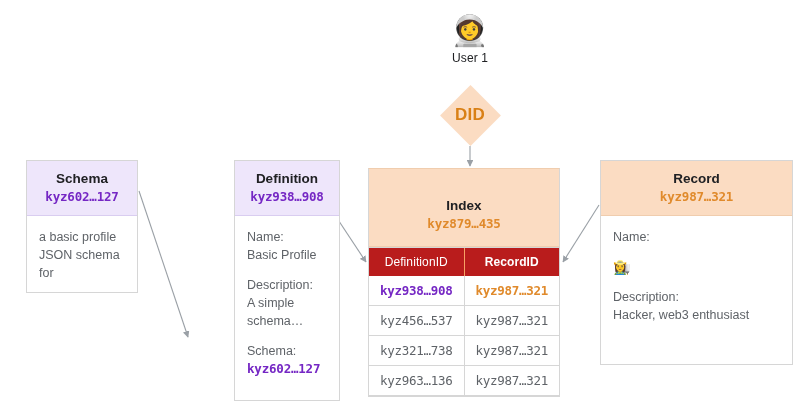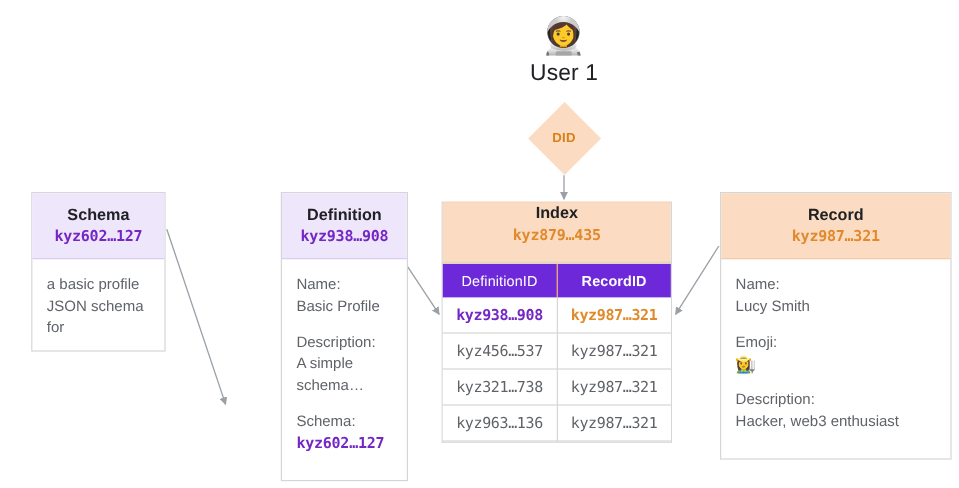--- a/index.html
+++ b/index.html
@@ -32,21 +32,21 @@
     width: 90px;
     text-align: center;
   }
   #user-node .avatar {
     font-size: 30px;
     line-height: 34px;
     display: block;
   }
   #user-node .user-label {
     margin-top: 3px;
-    font-size: 19px;
+    font-size: 12px;
     color: #202124;
     letter-spacing: .1px;
   }
 
   
   #did-node {
     left: 437px; top: 85px;
     width: 66px; height: 60px;
   }
   #did-node .diamond {
@@ -54,21 +54,21 @@
     left: 50%; top: 50%;
     width: 43px; height: 43px;
     margin: -21.5px 0 0 -21.5px;
     background: #FBDCC2;
     transform: rotate(45deg);
   }
   #did-node .did-label {
     position: absolute;
     left: 0; top: 0; width: 100%; height: 100%;
     display: flex; align-items: center; justify-content: center;
-    font-size: 11px;
+    font-size: 17px;
     font-weight: 700;
     color: #D98016;
     letter-spacing: .2px;
   }
 
   
   .card {
     background: #ffffff;
     border: 1px solid #d6d6d6;
   }
@@ -126,21 +126,21 @@
   #definition-node .card-body { min-height: 148px; }
   #record-node .card-body  { min-height: 148px; }
 
   
   .idx-table {
     width: 100%;
     border-collapse: collapse;
     table-layout: fixed;
   }
   .idx-table th {
-    background: #6d28d9;
+    background: #b91c1c;
     color: #ffffff;
     font-size: 12px;
     font-weight: 400;
     padding: 7px 4px;
     text-align: center;
     border-right: 1px solid #f8a165;
     letter-spacing: .1px;
   }
   .idx-table th:last-child { border-right: none; font-weight: bold; }
   .idx-table td {
@@ -220,21 +220,21 @@
         <div class="field">
           <div class="flabel">Schema:</div>
           <div class="fval idval purple">kyz602…127</div>
         </div>
       </div>
     </div>
   </div>
 
   <div class="node theme-peach" id="index-node">
     <div class="card" style="border-top:1px solid #f0cdae;">
-      <div class="card-head" style="padding:0 4px 14px;">
+      <div class="card-head" style="padding:28px 4px 14px;">
         <div class="title">Index</div>
         <div class="subid">kyz879…435</div>
       </div>
     </div>
     <div class="idx-wrap">
       <table class="idx-table">
         <thead>
           <tr>
             <th>DefinitionID</th>
             <th>RecordID</th>
@@ -264,24 +264,22 @@
 
   <div class="node theme-peach" id="record-node">
     <div class="card">
       <div class="card-head">
         <div class="title">Record</div>
         <div class="subid">kyz987…321</div>
       </div>
       <div class="card-body">
         <div class="field">
           <div class="flabel">Name:</div>
-          <div class="fval">Lucy Smith</div>
-        </div>
-        <div class="field">
-          <div class="flabel">Emoji:</div>
+        </div>
+        <div class="field">
           <div class="fval emoji">👩‍🌾</div>
         </div>
         <div class="field">
           <div class="flabel">Description:</div>
           <div class="fval">Hacker, web3 enthusiast</div>
         </div>
       </div>
     </div>
   </div>
 

